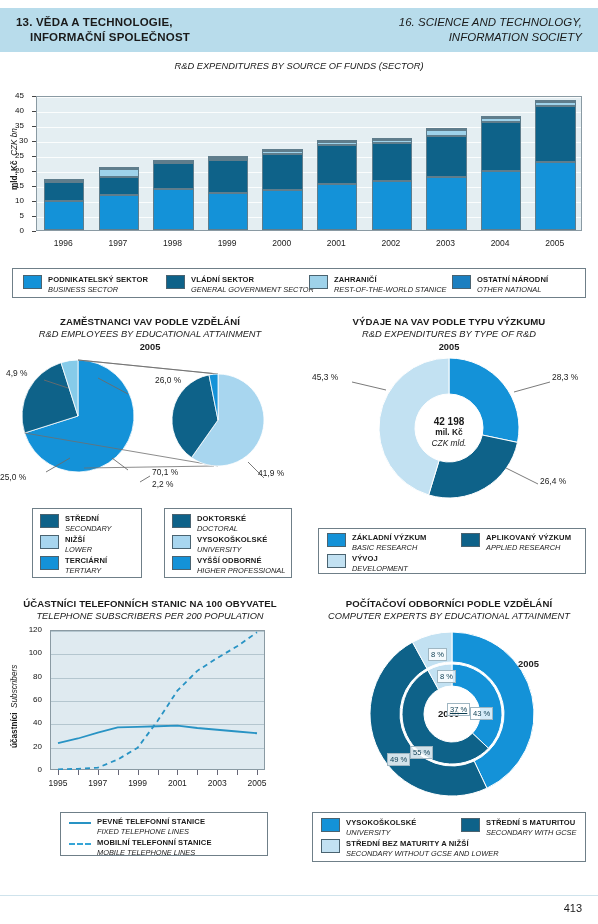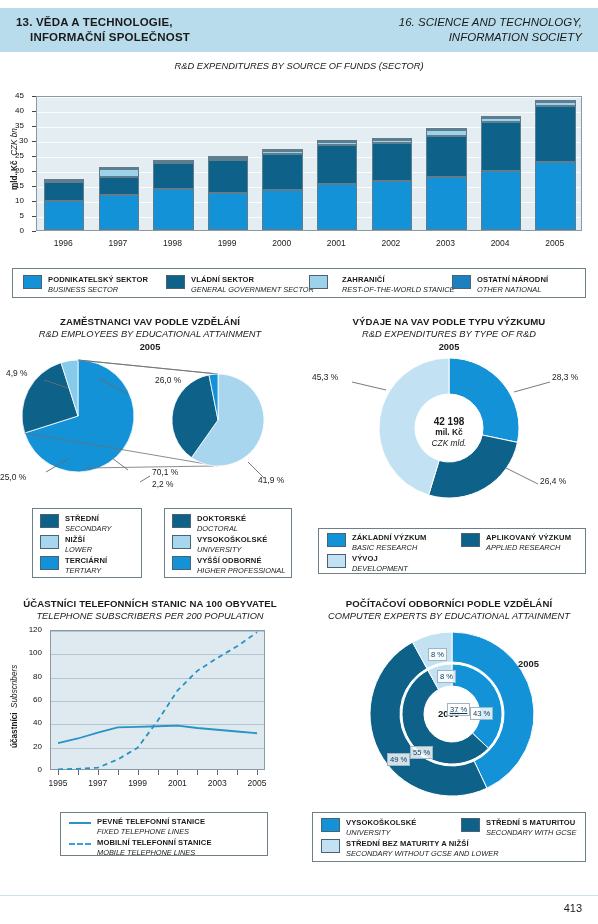--- a/index.html
+++ b/index.html
@@ -196,21 +196,21 @@
         <div class="lg-en">BUSINESS SECTOR</div>
       </div>
     </div>
     <div class="lg-item" style="left: 153px; top: 6px;">
       <div class="sw" style="background: rgb(14, 98, 137);"></div>
       <div class="lg-txt">
         <div class="lg-cz">VLÁDNÍ SEKTOR</div>
         <div class="lg-en">GENERAL GOVERNMENT SECTOR</div>
       </div>
     </div>
-    <div class="lg-item" style="left: 296px; top: 6px; gap: 8px;">
+    <div class="lg-item" style="left: 296px; top: 6px;">
       <div class="sw" style="background: rgb(158, 210, 234);"></div>
       <div class="lg-txt">
         <div class="lg-cz">ZAHRANIČÍ</div>
         <div class="lg-en">REST-OF-THE-WORLD STANICE</div>
       </div>
     </div>
     <div class="lg-item" style="left: 439px; top: 6px;">
       <div class="sw" style="background: rgb(27, 127, 192);"></div>
       <div class="lg-txt">
         <div class="lg-cz">OSTATNÍ NÁRODNÍ</div>
@@ -240,21 +240,21 @@
       <line x1="140" y1="128" x2="150" y2="122" stroke="#6b6b6b" stroke-width="0.9"></line>
       <line x1="98" y1="24" x2="128" y2="40" stroke="#6b6b6b" stroke-width="0.9"></line>
       <line x1="264" y1="124" x2="248" y2="108" stroke="#6b6b6b" stroke-width="0.9"></line>
     </svg>
 
   <div class="pct" style="left:6px;top:52px;">4,9 %</div>
   <div class="pct" style="left:0px;top:156px;">25,0 %</div>
   <div class="pct" style="left:152px;top:151px;">70,1 %</div>
   <div class="pct" style="left:152px;top:163px;">2,2 %</div>
   <div class="pct" style="left:155px;top:59px;">26,0 %</div>
-  <div class="pct" style="left:258px;top:159px;text-align:right;">41,9 %</div>
+  <div class="pct" style="left:258px;top:152px;text-align:right;">41,9 %</div>
 </div>
 
 <div class="legend-box" id="pie1-legend-left" style="left:32px;top:508px;width:110px;height:70px;">
     <div class="lg-item" style="left: 7px; top: 5px;">
       <div class="sw" style="background: rgb(14, 98, 137);"></div>
       <div class="lg-txt">
         <div class="lg-cz">STŘEDNÍ</div>
         <div class="lg-en">SECONDARY</div>
       </div>
     </div>

